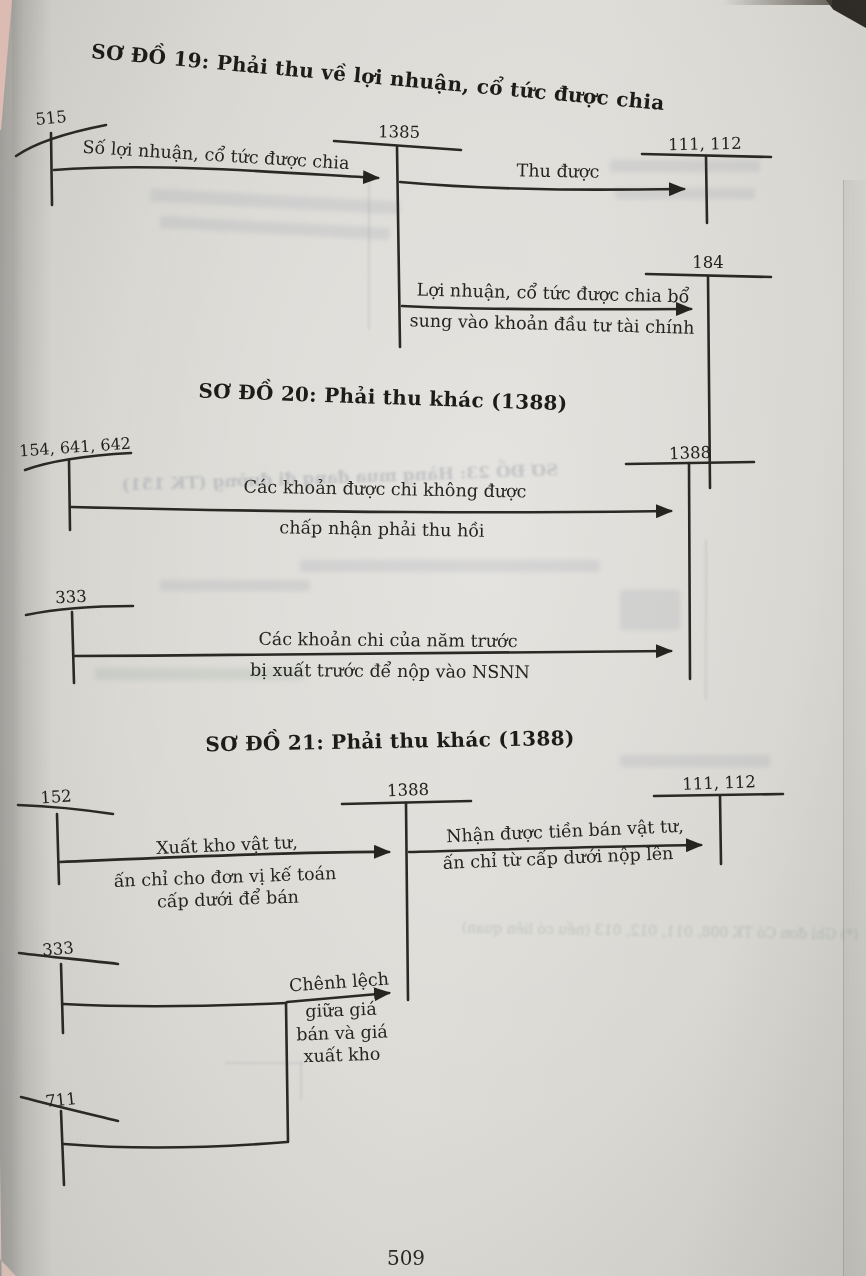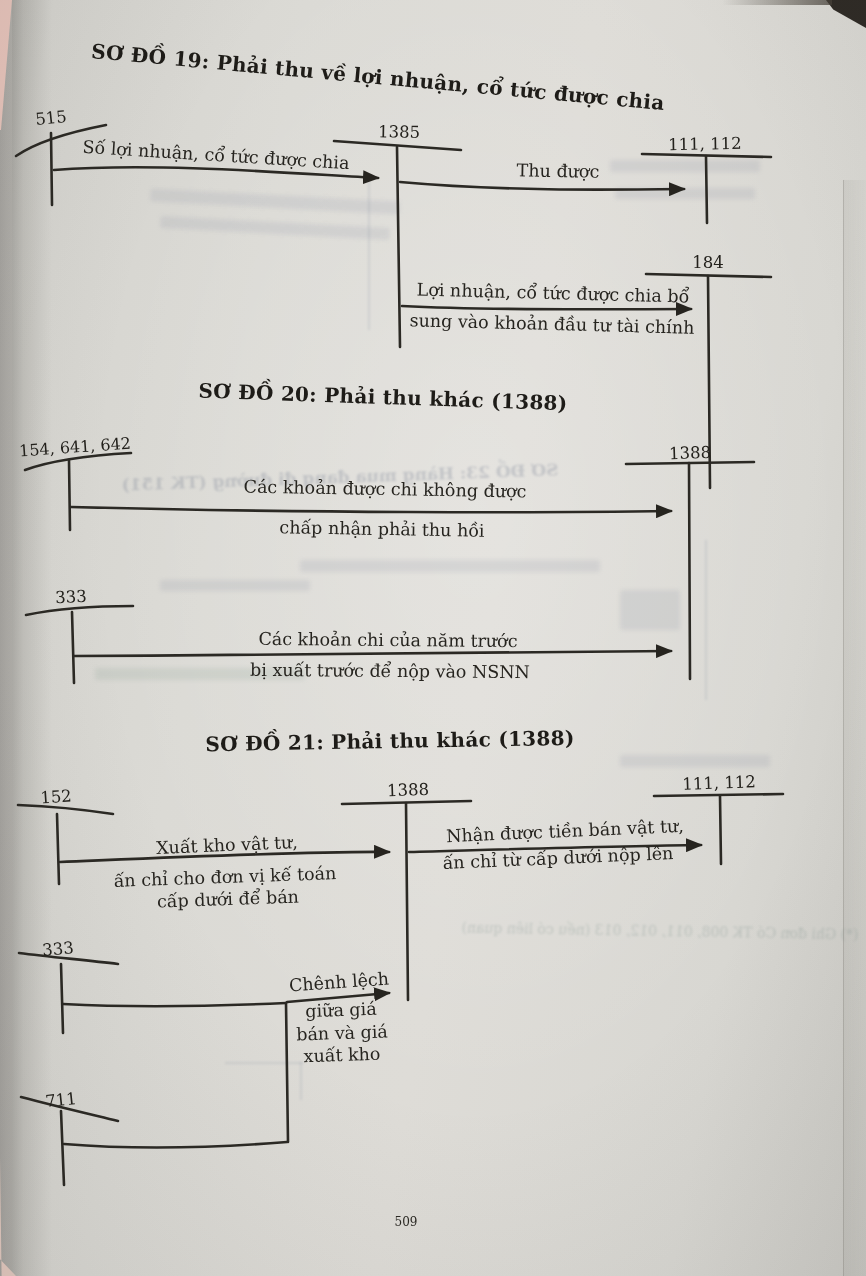--- a/index.html
+++ b/index.html
@@ -23,21 +23,21 @@
   .right-edge{position:absolute;right:0;top:180px;bottom:0;width:22px;
          border-left:1px solid rgba(140,138,130,.45);
          background:linear-gradient(90deg,rgba(150,148,140,.16),rgba(150,148,140,.04));}
   svg.lines{position:absolute;inset:0;}
   .acct{position:absolute;white-space:nowrap;color:#23211c;font-size:16.5px;
         transform:translate(-50%,-50%) rotate(var(--r,0deg));}
   .lbl{position:absolute;white-space:nowrap;color:#26241f;font-size:17.5px;
         transform:translate(-50%,-50%) rotate(var(--r,0deg));}
   .ttl{position:absolute;white-space:nowrap;color:#1e1c18;font-size:20px;font-weight:bold;
         transform:translate(-50%,-50%) rotate(var(--r,0deg));letter-spacing:.3px;}
-  .pagenum{position:absolute;color:#2a2823;font-size:12px;transform:translate(-50%,-50%);}
+  .pagenum{position:absolute;color:#2a2823;font-size:20px;transform:translate(-50%,-50%);margin-top:36px;}
   .ghost{position:absolute;white-space:nowrap;
         transform:translate(-50%,-50%) scaleX(-1) rotate(var(--r,0deg));
         color:rgba(100,110,132,.62);filter:blur(1.1px);opacity:.42;}
   .ghost.bold{font-weight:bold;}
   .blob{position:absolute;background:rgba(108,118,140,.12);filter:blur(2px);border-radius:3px;}
   .gline{position:absolute;background:rgba(108,118,140,.14);filter:blur(1px);}
 </style>
 </head>
 <body>
 

